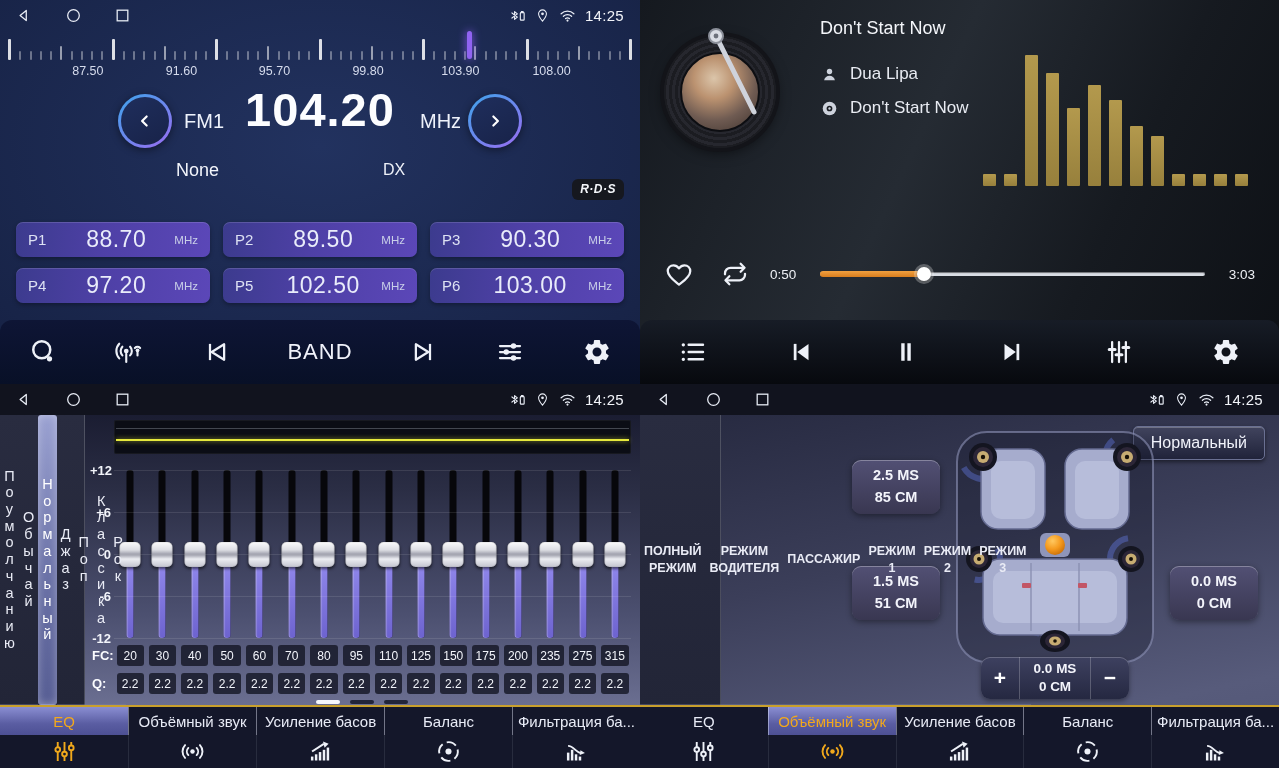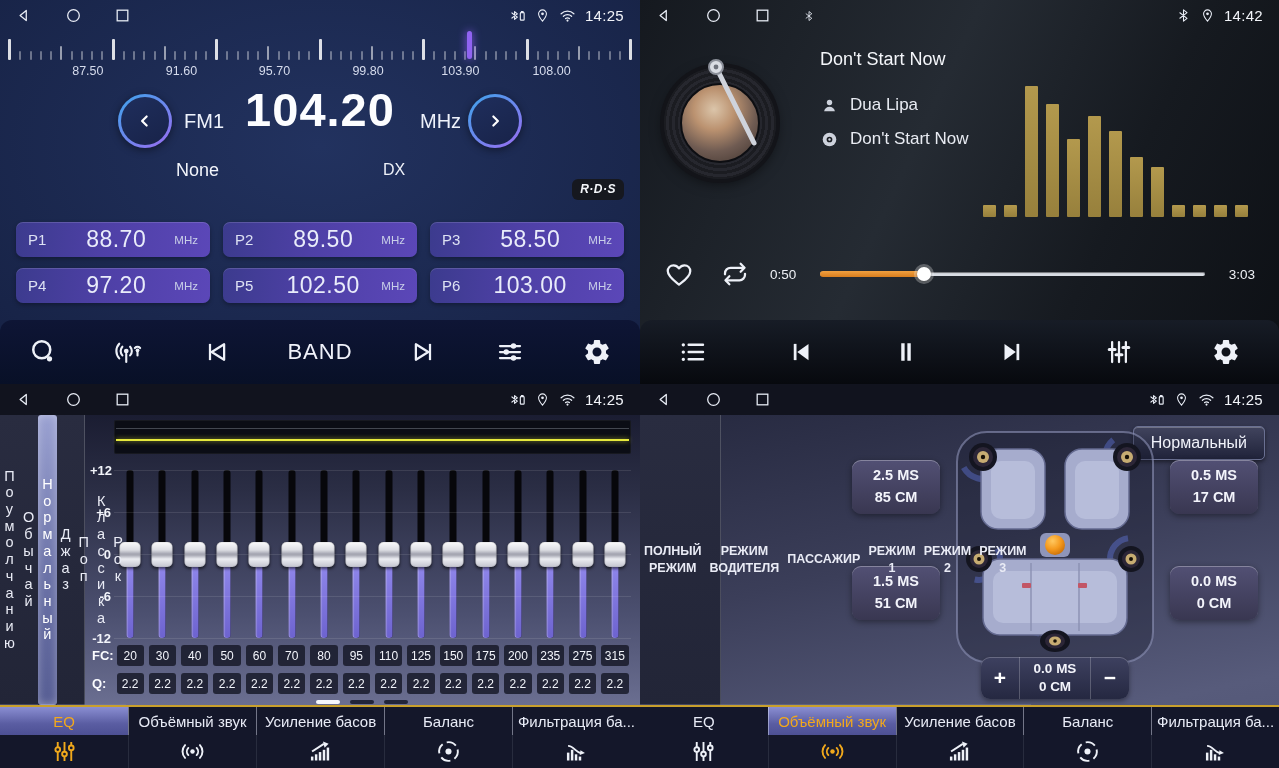--- a/index.html
+++ b/index.html
@@ -413,21 +413,21 @@
           <span class="p-freq">88.70</span>
           <span class="p-unit">MHz</span>
         </div>
         <div class="preset">
           <span class="p-id">P2</span>
           <span class="p-freq">89.50</span>
           <span class="p-unit">MHz</span>
         </div>
         <div class="preset">
           <span class="p-id">P3</span>
-          <span class="p-freq">58.50</span>
+          <span class="p-freq">90.30</span>
           <span class="p-unit">MHz</span>
         </div>
         <div class="preset">
           <span class="p-id">P4</span>
           <span class="p-freq">97.20</span>
           <span class="p-unit">MHz</span>
         </div>
         <div class="preset">
           <span class="p-id">P5</span>
           <span class="p-freq">102.50</span>
@@ -457,43 +457,20 @@
       <svg class="tb-ic">
           <use href="#i-sliders-h"></use>
         </svg>
       <svg class="tb-ic">
           <use href="#i-gear"></use>
         </svg>
     </div>
   </section>
 
   <section class="quad q-player">
-    <div class="statusbar">
-      <svg class="ic i17">
-          <use href="#i-back"></use>
-        </svg>
-      <svg class="ic i17">
-          <use href="#i-home"></use>
-        </svg>
-      <svg class="ic i17">
-          <use href="#i-recents"></use>
-        </svg>
-      <svg class="ic i12">
-          <use href="#i-bt"></use>
-        </svg>
-      <div class="sb-right">
-        <svg class="ic i15">
-            <use href="#i-bt"></use>
-          </svg>
-        <svg class="ic i15">
-            <use href="#i-loc"></use>
-          </svg>
-        <span class="sb-time">14:42</span>
-      </div>
-    </div>
 
     <div class="pl-info">
       <div class="album">
           <div class="album-inner"></div>
         </div>
       <svg class="tonearm" viewBox="0 0 70 104">
         <path d="M15 12L52 86" stroke="#cfd3dc" stroke-width="5" stroke-linecap="round"></path>
         <circle cx="14" cy="10" r="7" fill="#dadde4" stroke="#8b8f99" stroke-width="2"></circle>
         <circle cx="14" cy="10" r="2.4" fill="#6d717b"></circle>
       </svg>
@@ -901,24 +878,20 @@
             </g>
 
           <circle cx="103" cy="118" r="10" fill="url(#odot)"></circle>
         </svg>
       </div>
 
       <div class="delay-box db-fl">
         <div>2.5 MS</div>
         <div>85 СМ</div>
       </div>
-      <div class="delay-box db-fr">
-        <div>0.5 MS</div>
-        <div>17 СМ</div>
-      </div>
       <div class="delay-box db-rl">
         <div>1.5 MS</div>
         <div>51 СМ</div>
       </div>
       <div class="delay-box db-rr">
         <div>0.0 MS</div>
         <div>0 СМ</div>
       </div>
 
       <div class="stepper">

